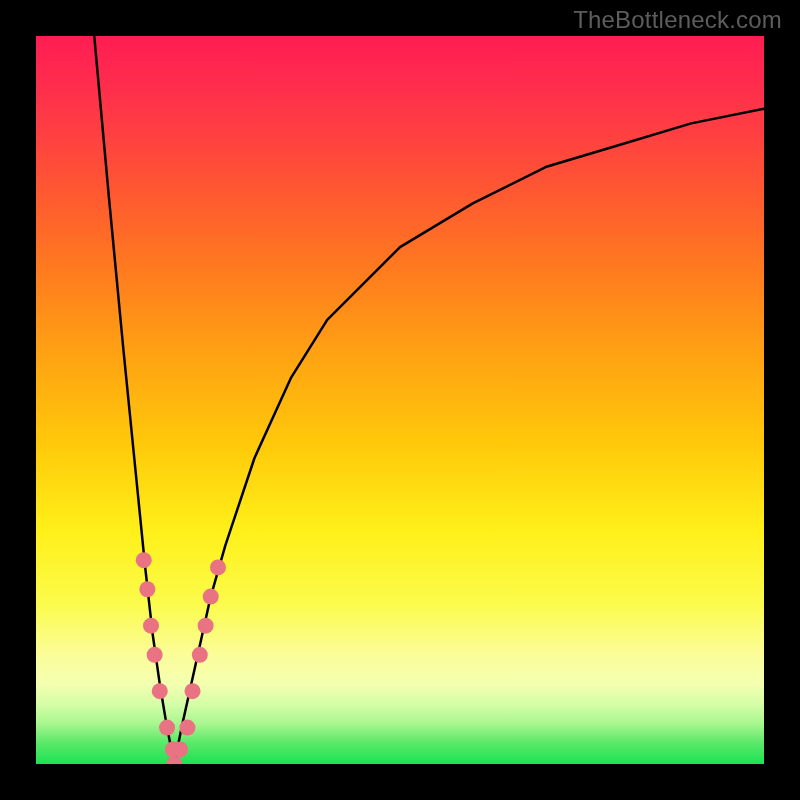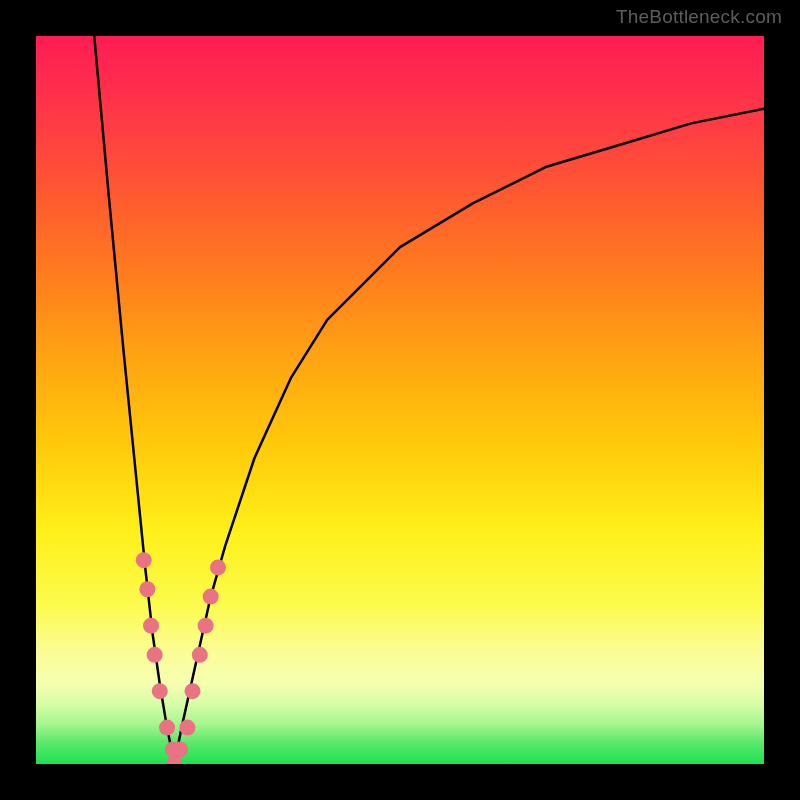--- a/index.html
+++ b/index.html
@@ -64,21 +64,21 @@
   }
   .dot {
     fill: #e97283;
     stroke: none;
   }
   .watermark {
     position: absolute;
     top: 6px;
     right: 18px;
     color: #5d5d5d;
-    font-size: 19px;
+    font-size: 24px;
     font-weight: 500;
     letter-spacing: 0.2px;
   }
 </style>
 </head>
 <body>
 
 <div class="frame">
 
   <div class="plot-area">

